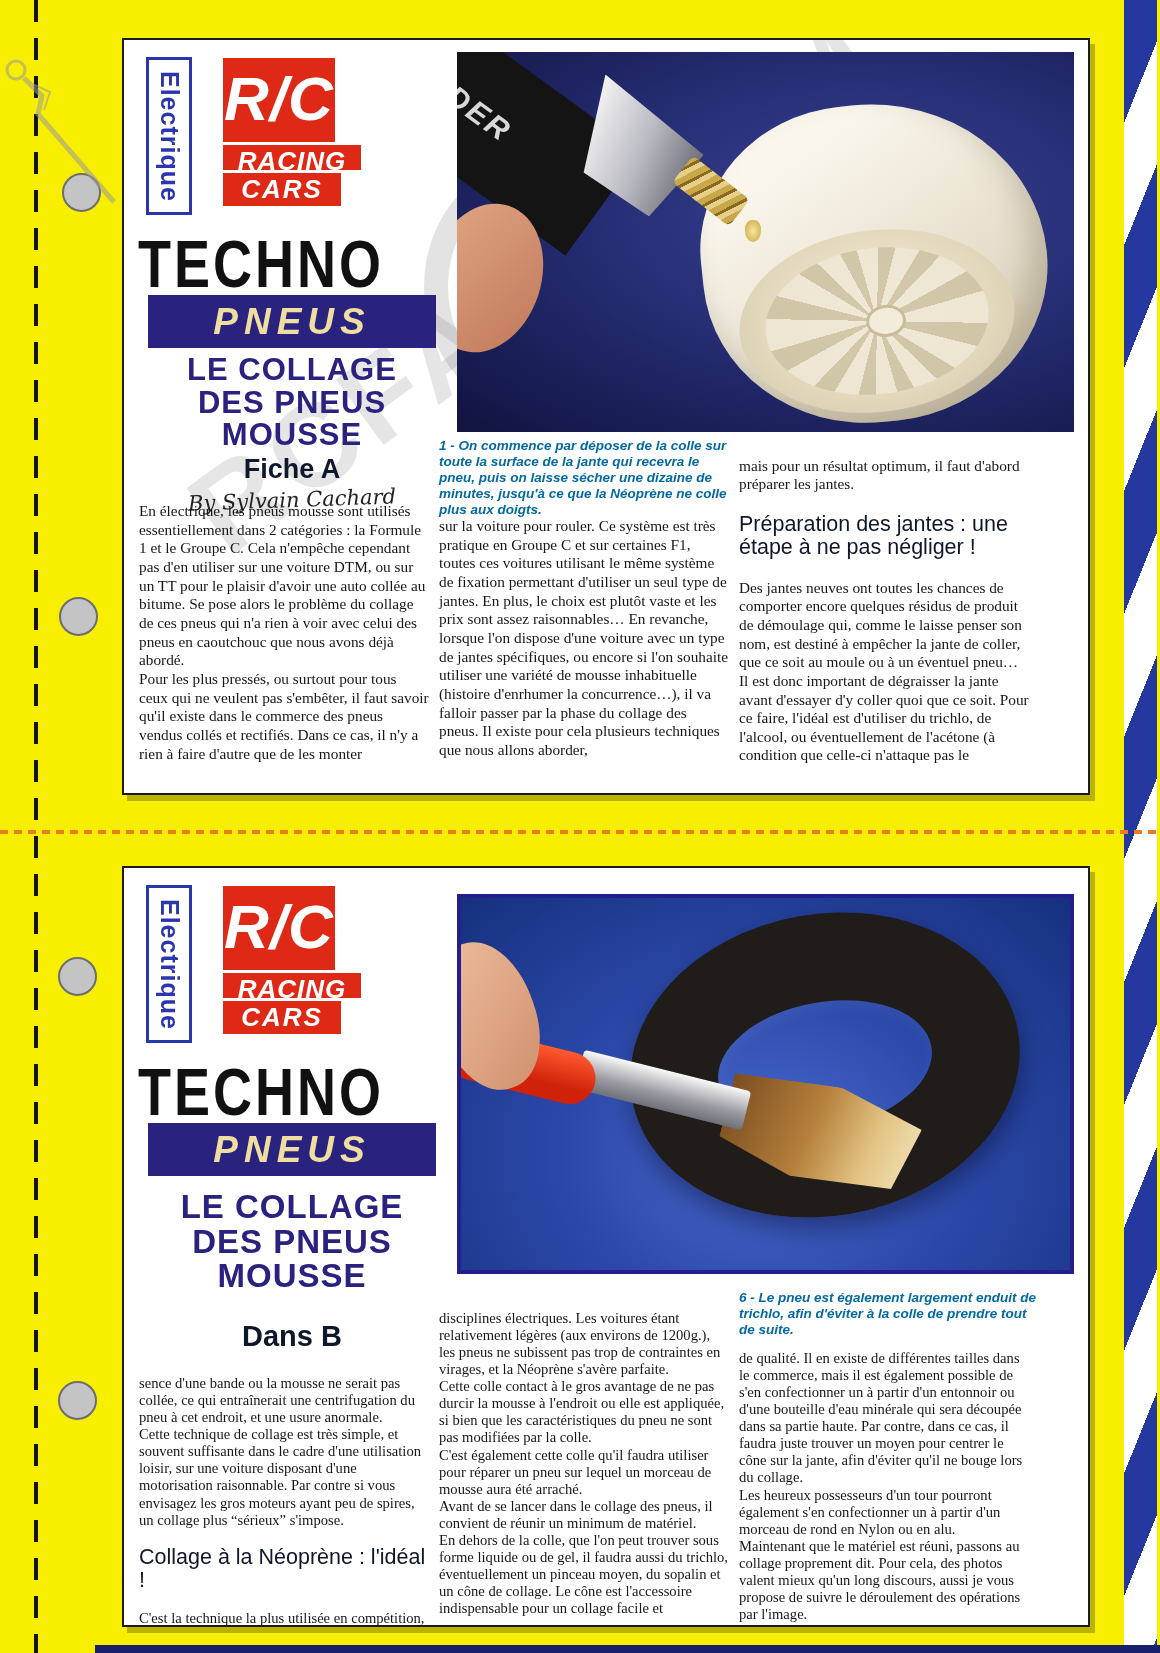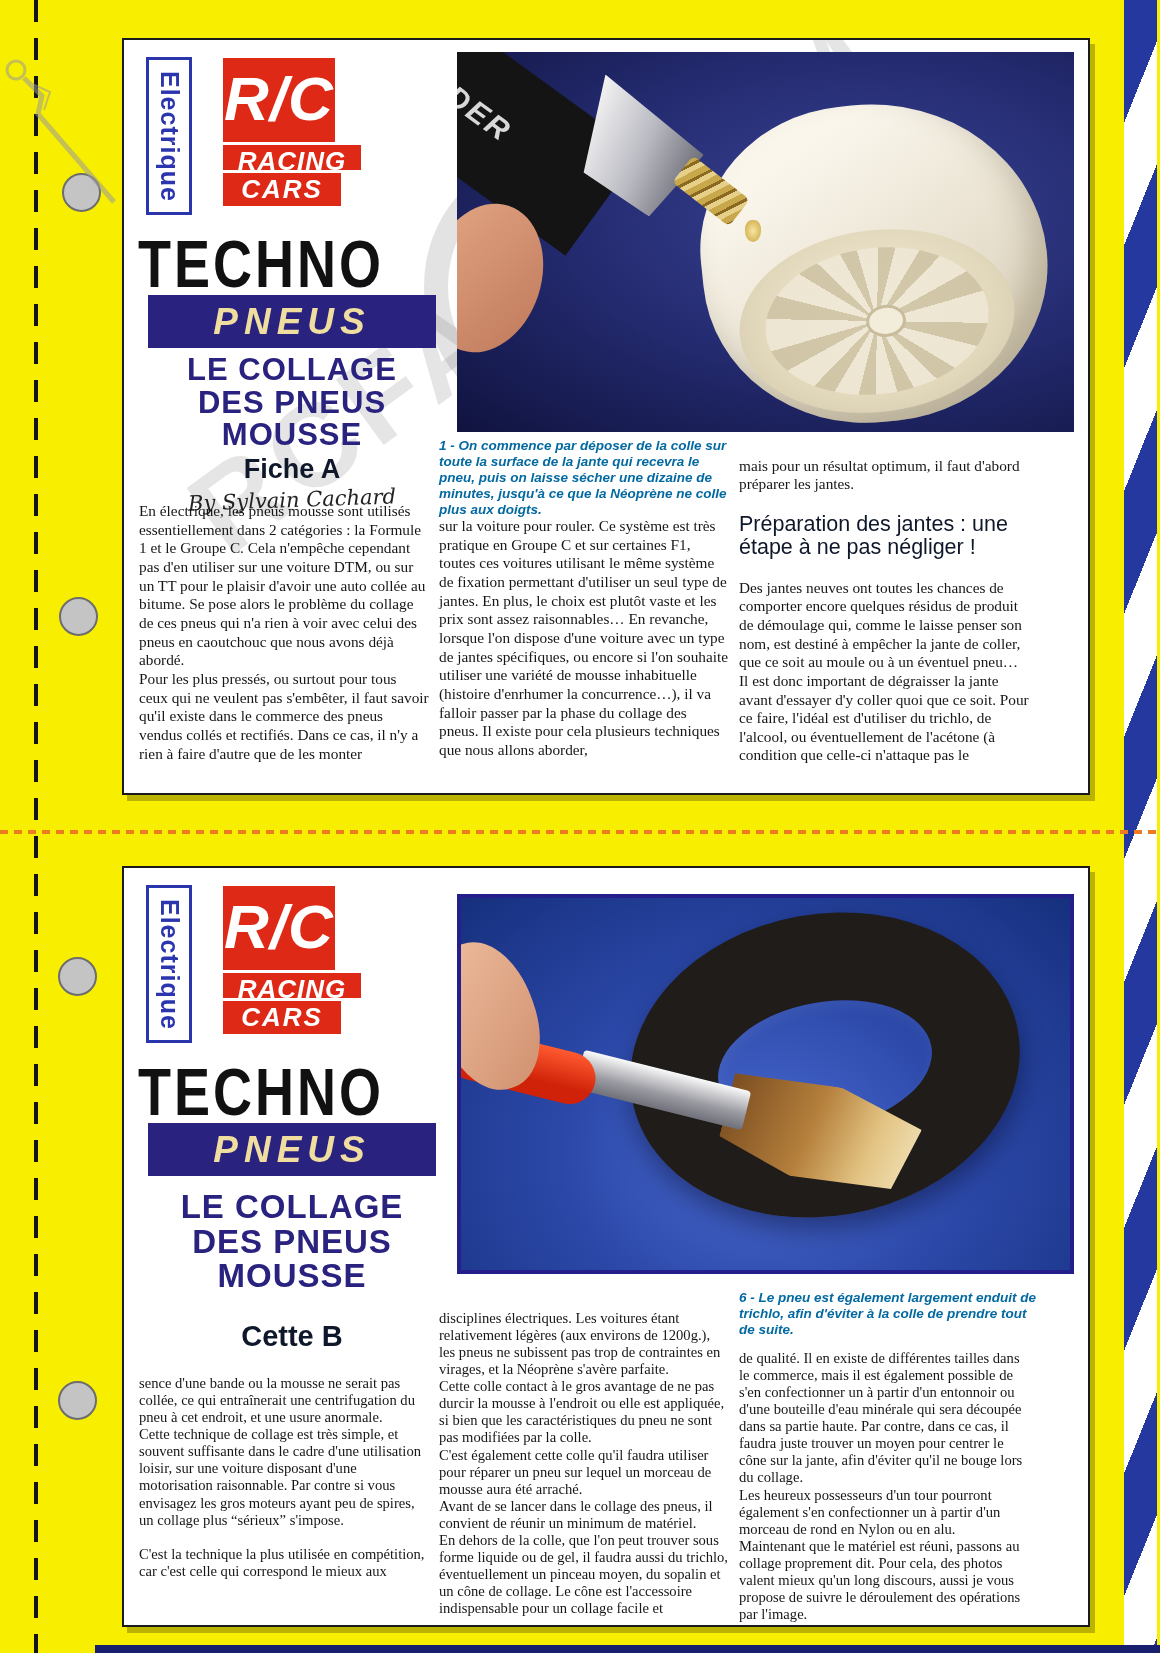--- a/index.html
+++ b/index.html
@@ -182,34 +182,35 @@
       <div class="rc-block rc-mid">RACING</div>
       <div class="rc-block rc-bot">CARS</div>
     </div>
     <div class="techno">TECHNO</div>
     <div class="pneus">PNEUS</div>
     <div class="title">
       <span>LE COLLAGE</span><br>
       <span>DES PNEUS</span><br>
       <span>MOUSSE</span>
     </div>
-    <div class="fiche">Cette B</div>
+    <div class="fiche">Dans B</div>
 
     <div class="photo photo-b">
       <div class="p5-tire"></div>
       <div class="p5-bristles"></div>
       <div class="p5-ferrule"></div>
       <div class="p5-handle"></div>
       <div class="p5-finger"></div>
     </div>
 
     <div class="caption caption-b">6 - Le pneu est également largement enduit de trichlo, afin d'éviter à la colle de prendre tout de suite.</div>
     <div class="col col-b1">
       <p>sence d'une bande ou la mousse ne serait pas collée, ce qui entraînerait une centrifugation du pneu à cet endroit, et une usure anormale.
 Cette technique de collage est très simple, et souvent suffisante dans le cadre d'une utilisation loisir, sur une voiture disposant d'une motorisation raisonnable. Par contre si vous envisagez les gros moteurs ayant peu de spires, un collage plus “sérieux” s'impose.</p>
+      <p class="subhead">Collage à la Néoprène : l'idéal !</p>
       <p>C'est la technique la plus utilisée en compétition, car c'est celle qui correspond le mieux aux</p>
     </div>
     <div class="col col-b2">disciplines électriques. Les voitures étant relativement légères (aux environs de 1200g.), les pneus ne subissent pas trop de contraintes en virages, et la Néoprène s'avère parfaite.
 Cette colle contact à le gros avantage de ne pas durcir la mousse à l'endroit ou elle est appliquée, si bien que les caractéristiques du pneu ne sont pas modifiées par la colle.
 C'est également cette colle qu'il faudra utiliser pour réparer un pneu sur lequel un morceau de mousse aura été arraché.
 Avant de se lancer dans le collage des pneus, il convient de réunir un minimum de matériel.
 En dehors de la colle, que l'on peut trouver sous forme liquide ou de gel, il faudra aussi du trichlo, éventuellement un pinceau moyen, du sopalin et un cône de collage. Le cône est l'accessoire indispensable pour un collage facile et</div>
     <div class="col col-b3">de qualité. Il en existe de différentes tailles dans le commerce, mais il est également possible de s'en confectionner un à partir d'un entonnoir ou d'une bouteille d'eau minérale qui sera découpée dans sa partie haute. Par contre, dans ce cas, il faudra juste trouver un moyen pour centrer le cône sur la jante, afin d'éviter qu'il ne bouge lors du collage.
 Les heureux possesseurs d'un tour pourront également s'en confectionner un à partir d'un morceau de rond en Nylon ou en alu.
 Maintenant que le matériel est réuni, passons au collage proprement dit. Pour cela, des photos valent mieux qu'un long discours, aussi je vous propose de suivre le déroulement des opérations par l'image.</div>

